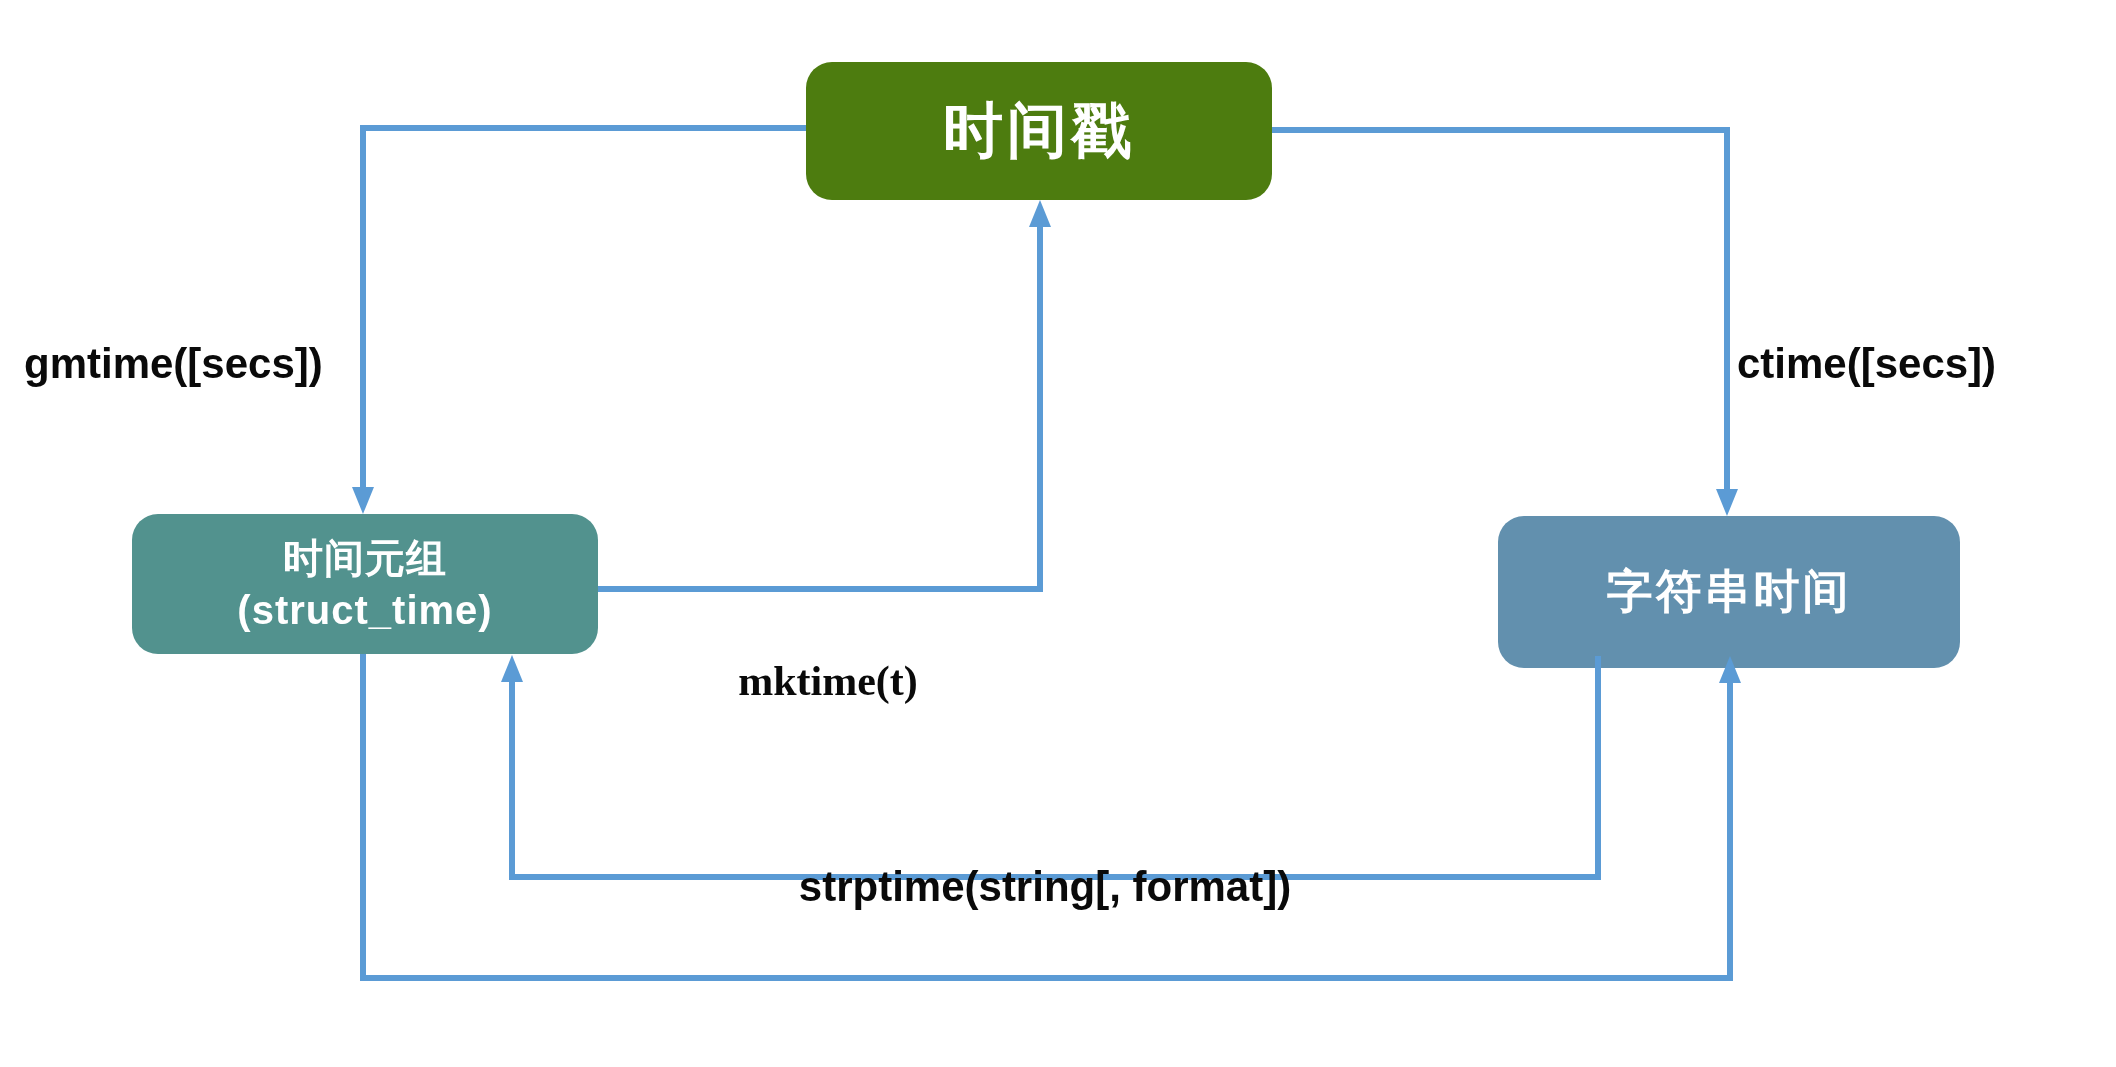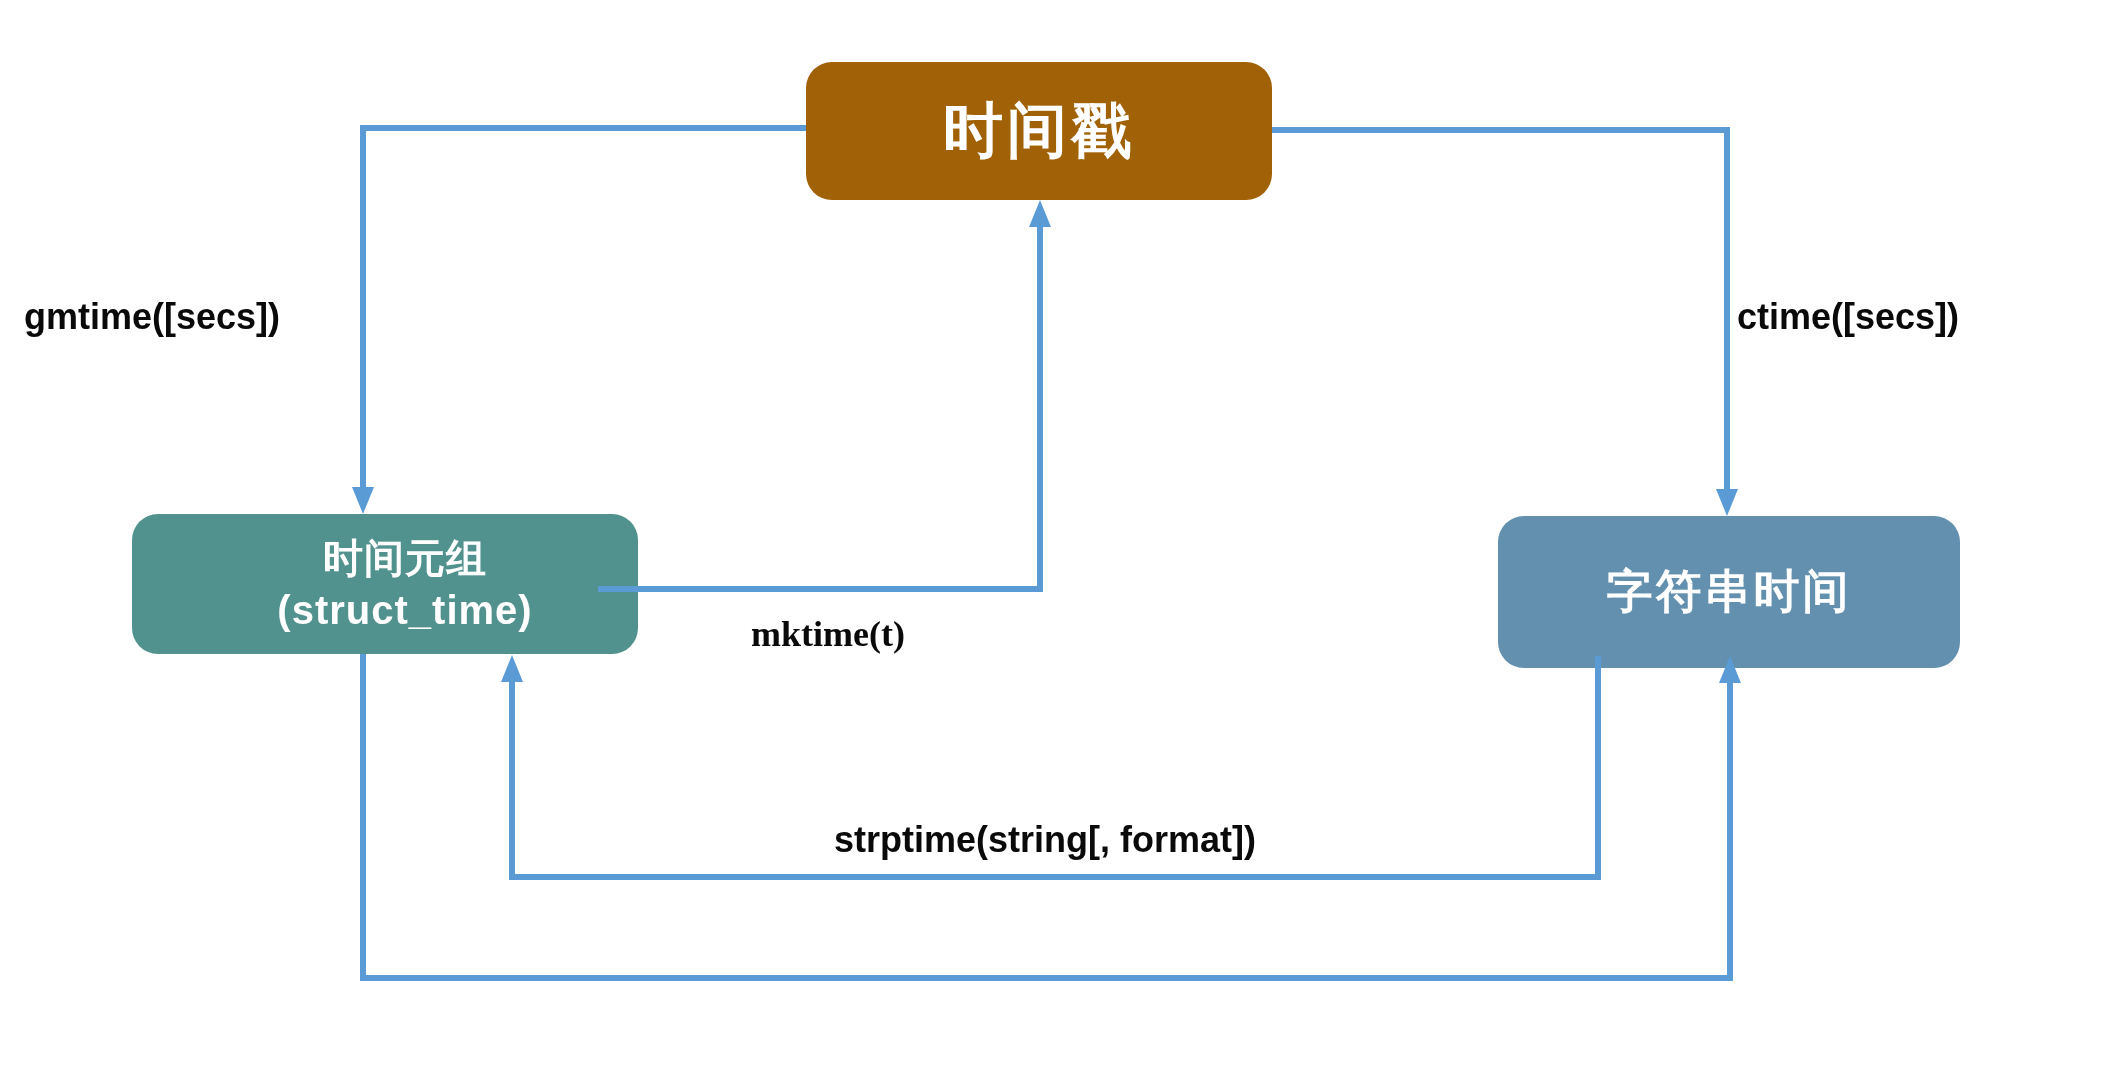--- a/index.html
+++ b/index.html
@@ -25,50 +25,51 @@
     justify-content: center;
     text-align: center;
     font-weight: bold;
   }
   .node-timestamp {
     left: 806px; top: 62px; width: 466px; height: 138px;
     font-size: 60px; letter-spacing: 4px;
   }
   .node-struct-time {
     left: 132px; top: 514px; width: 466px; height: 140px;
-    font-size: 40px; line-height: 1.3; letter-spacing: 1px; padding-left: 40px;
+    font-size: 40px; line-height: 1.3; letter-spacing: 1px;
   }
   .node-string-time {
     left: 1498px; top: 516px; width: 462px; height: 152px;
     font-size: 46px; letter-spacing: 3px;
   }
   .line {
     position: absolute;
   }
   .arrowhead {
     position: absolute;
     width: 0; height: 0;
   }
   .edge-label {
     position: absolute;
     color: #0a0a0a;
     font-weight: bold;
-    font-size: 36px;
+    font-size: 42px;
     white-space: nowrap;
+    margin-top: 44px;
   }
   .edge-label.centered {
     transform: translateX(-50%);
   }
 </style>
 </head>
 <body>
 
 <div class="canvas">
 
-  <div class="node node-timestamp" style="background:#a16207;">
+  <div class="node node-timestamp" style="background:#4d7c0f;">
     <span>时间戳</span>
   </div>
 
   <div class="node node-struct-time" style="background:#52928E;">
     <span>时间元组</span>
     <span>(struct_time)</span>
   </div>
 
   <div class="node node-string-time" style="background:#6290AE;">
     <span>字符串时间</span>

